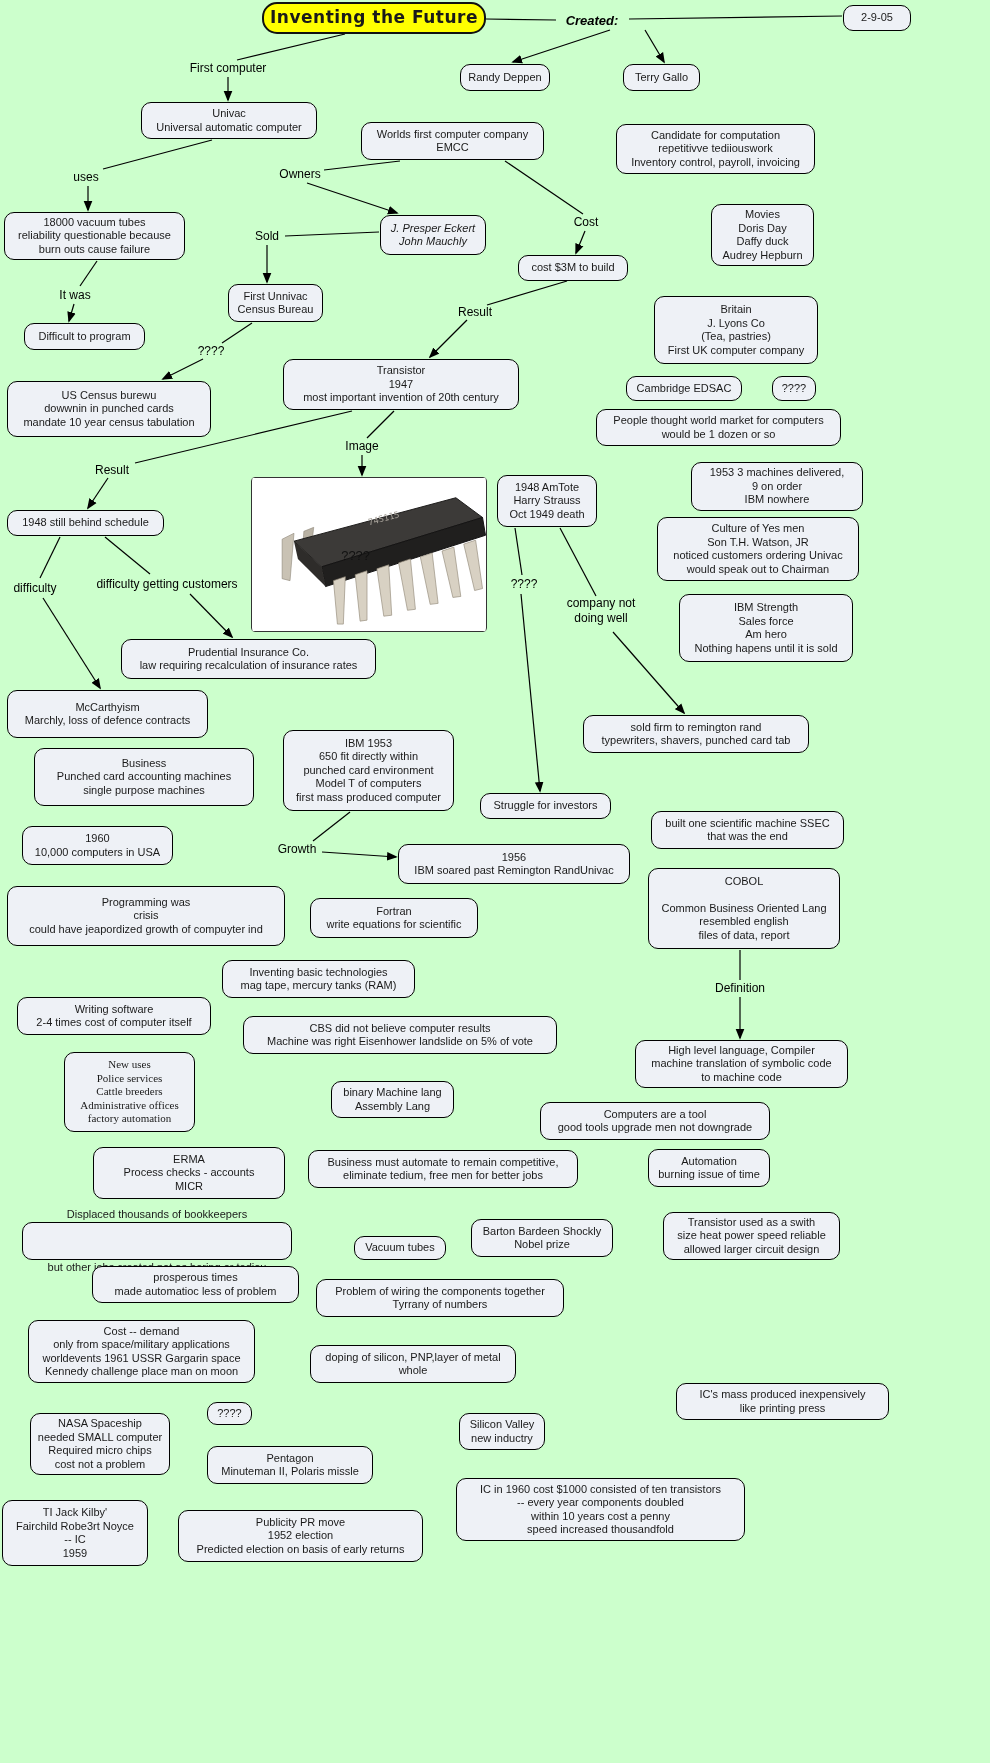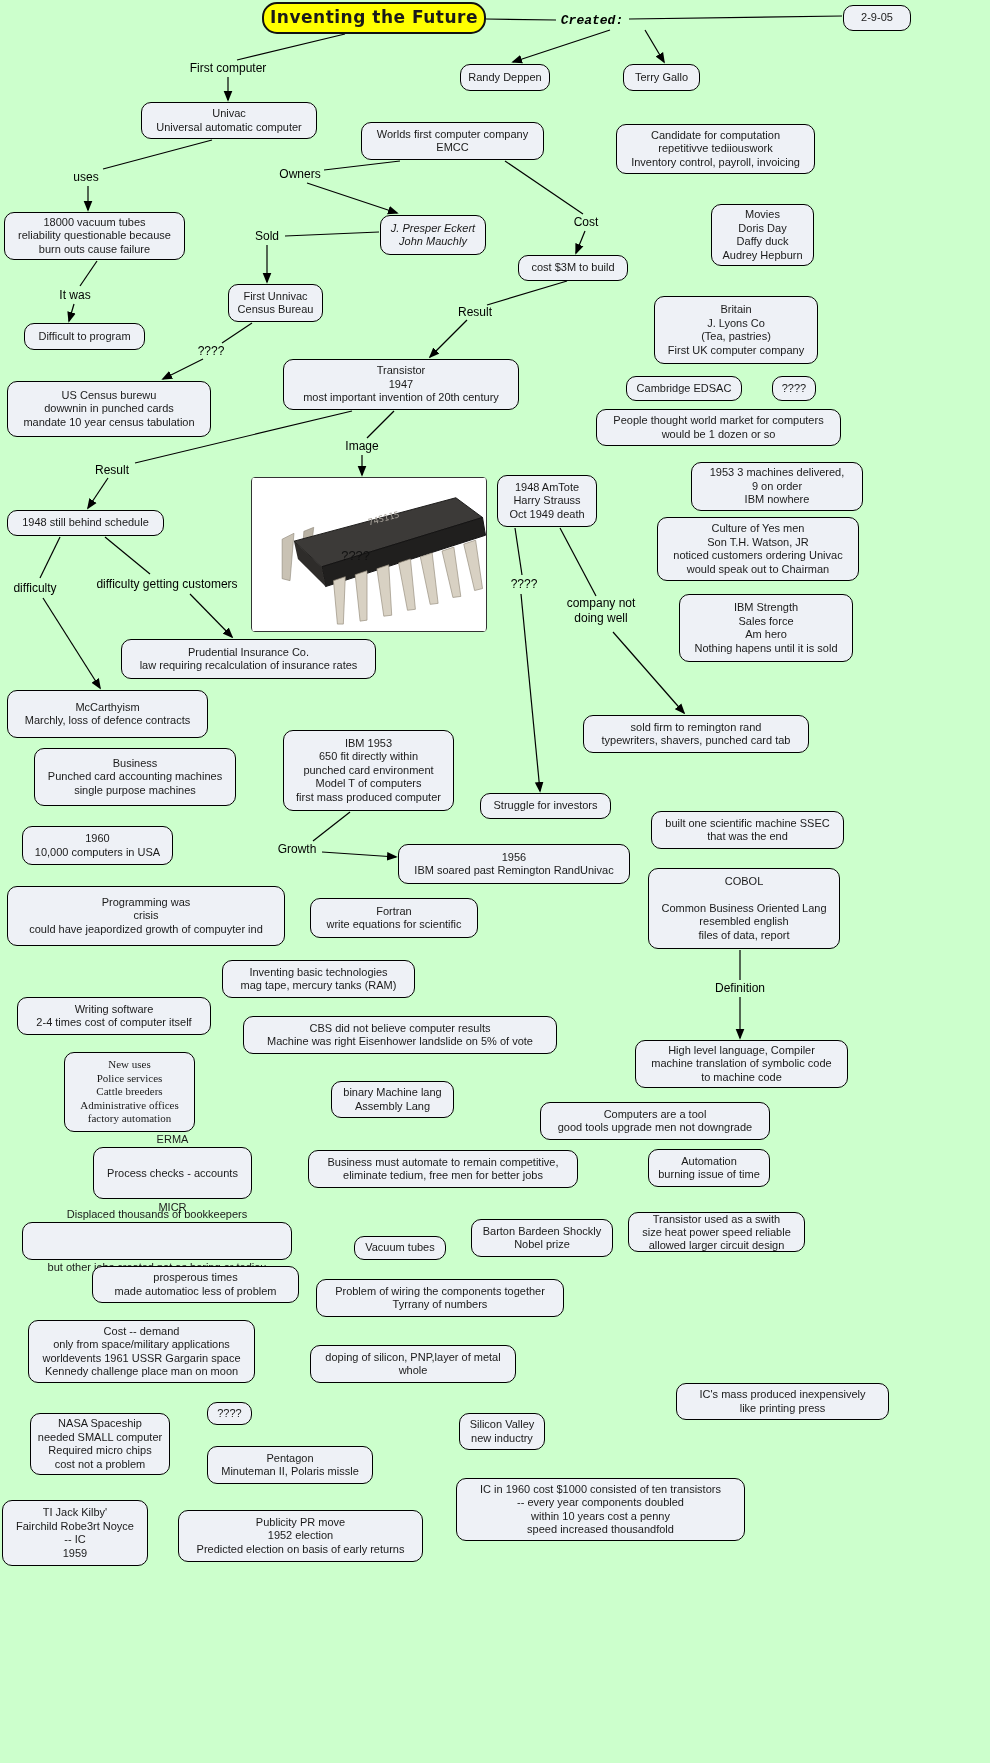--- a/index.html
+++ b/index.html
@@ -38,21 +38,21 @@
   .node.image-node { background:#ffffff; padding:0; border-radius:4px; border:1px solid #333; }
   .lbl {
     position:absolute;
     transform:translate(-50%,-50%);
     font-size:12px;
     color:#000;
     text-align:center;
     white-space:pre-line;
     line-height:15px;
   }
-  .lbl.created-style { font-weight:bold; font-style:italic; font-size:13px;font-family:Liberation Mono, monospace; }
+  .lbl.created-style { font-weight:bold; font-style:italic; font-size:13px; }
 </style>
 </head>
 <body>
 
 <div id="canvas" style="width: 990px; height: 1763px; background: rgb(204, 255, 204);">
   <svg id="edges" width="990" height="1763" viewBox="0 0 990 1763">
     <defs>
       <marker id="arrowhead" markerWidth="9" markerHeight="8" refX="7.5" refY="4" orient="auto">
         <polygon points="0,0.4 9,4 0,7.6" fill="#000"></polygon>
       </marker>
@@ -225,21 +225,21 @@
         <div class="ln">law requiring recalculation of insurance rates</div>
       </div>
       <div class="node" style="left: 7px; top: 690px; width: 201px; height: 48px;">
         <div class="ln">McCarthyism</div>
         <div class="ln">Marchly, loss of defence contracts</div>
       </div>
       <div class="node" style="left: 583px; top: 715px; width: 226px; height: 38px;">
         <div class="ln">sold firm to remington rand</div>
         <div class="ln">typewriters, shavers, punched card tab</div>
       </div>
-      <div class="node" style="left: 34px; top: 748px; width: 202px; height: 58px;">
+      <div class="node" style="left: 34px; top: 748px; width: 220px; height: 58px;">
         <div class="ln">Business</div>
         <div class="ln">Punched card accounting machines</div>
         <div class="ln">single purpose machines</div>
       </div>
       <div class="node" style="left: 283px; top: 730px; width: 171px; height: 81px;">
         <div class="ln">IBM 1953</div>
         <div class="ln">650 fit directly within</div>
         <div class="ln">punched card environment</div>
         <div class="ln">Model T of computers</div>
         <div class="ln">first mass produced computer</div>
@@ -300,21 +300,21 @@
       </div>
       <div class="node" style="left: 635px; top: 1040px; width: 213px; height: 48px;">
         <div class="ln">High level language, Compiler</div>
         <div class="ln">machine translation of symbolic code</div>
         <div class="ln">to machine code</div>
       </div>
       <div class="node" style="left: 540px; top: 1102px; width: 230px; height: 38px;">
         <div class="ln">Computers are a tool</div>
         <div class="ln">good tools upgrade men not downgrade</div>
       </div>
-      <div class="node" style="left: 93px; top: 1147px; width: 159px; height: 52px; gap: 21px;">
+      <div class="node" style="left: 93px; top: 1147px; width: 192px; height: 52px;">
         <div class="ln">ERMA</div>
         <div class="ln">Process checks -  accounts</div>
         <div class="ln">MICR</div>
       </div>
       <div class="node" style="left: 308px; top: 1150px; width: 270px; height: 38px;">
         <div class="ln">Business must automate to remain competitive,</div>
         <div class="ln">eliminate tedium, free men for better jobs</div>
       </div>
       <div class="node" style="left: 648px; top: 1149px; width: 122px; height: 38px;">
         <div class="ln">Automation</div>
@@ -324,21 +324,21 @@
         <div class="ln">Displaced thousands of bookkeepers</div>
         <div class="ln">but other jobs created not as boring or tediou</div>
       </div>
       <div class="node" style="left: 347px; top: 1236px; width: 92px; height: 24px; margin-left: 7px;">
         <div class="ln">Vacuum tubes</div>
       </div>
       <div class="node" style="left: 471px; top: 1219px; width: 142px; height: 38px;">
         <div class="ln">Barton Bardeen Shockly</div>
         <div class="ln">Nobel prize</div>
       </div>
-      <div class="node" style="left: 628px; top: 1212px; width: 177px; height: 40px;">
+      <div class="node" style="left: 663px; top: 1212px; width: 177px; height: 48px;">
         <div class="ln">Transistor used as a swith</div>
         <div class="ln">size heat power speed reliable</div>
         <div class="ln">allowed larger circuit design</div>
       </div>
       <div class="node" style="left: 92px; top: 1266px; width: 207px; height: 37px;">
         <div class="ln">prosperous times</div>
         <div class="ln">made automatioc less of problem</div>
       </div>
       <div class="node" style="left: 316px; top: 1279px; width: 248px; height: 38px;">
         <div class="ln">Problem of wiring the components together</div>

